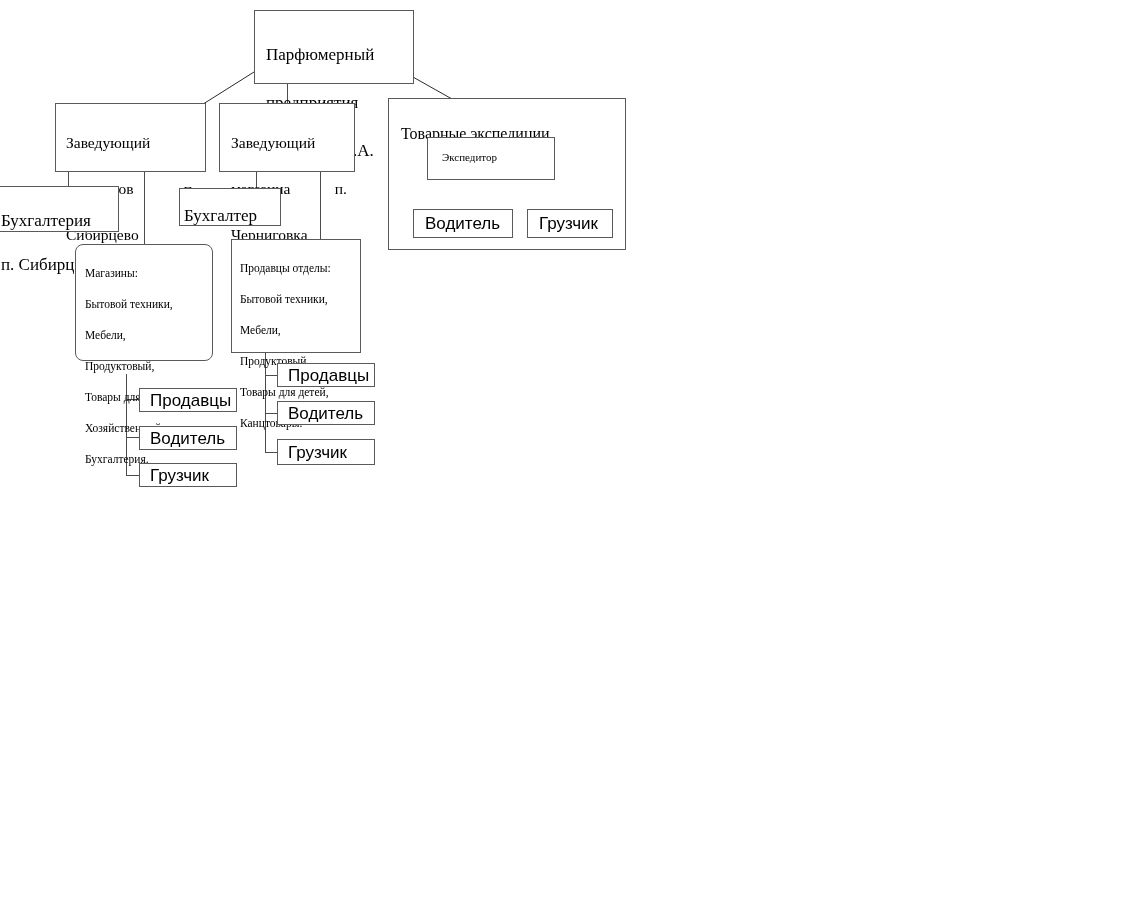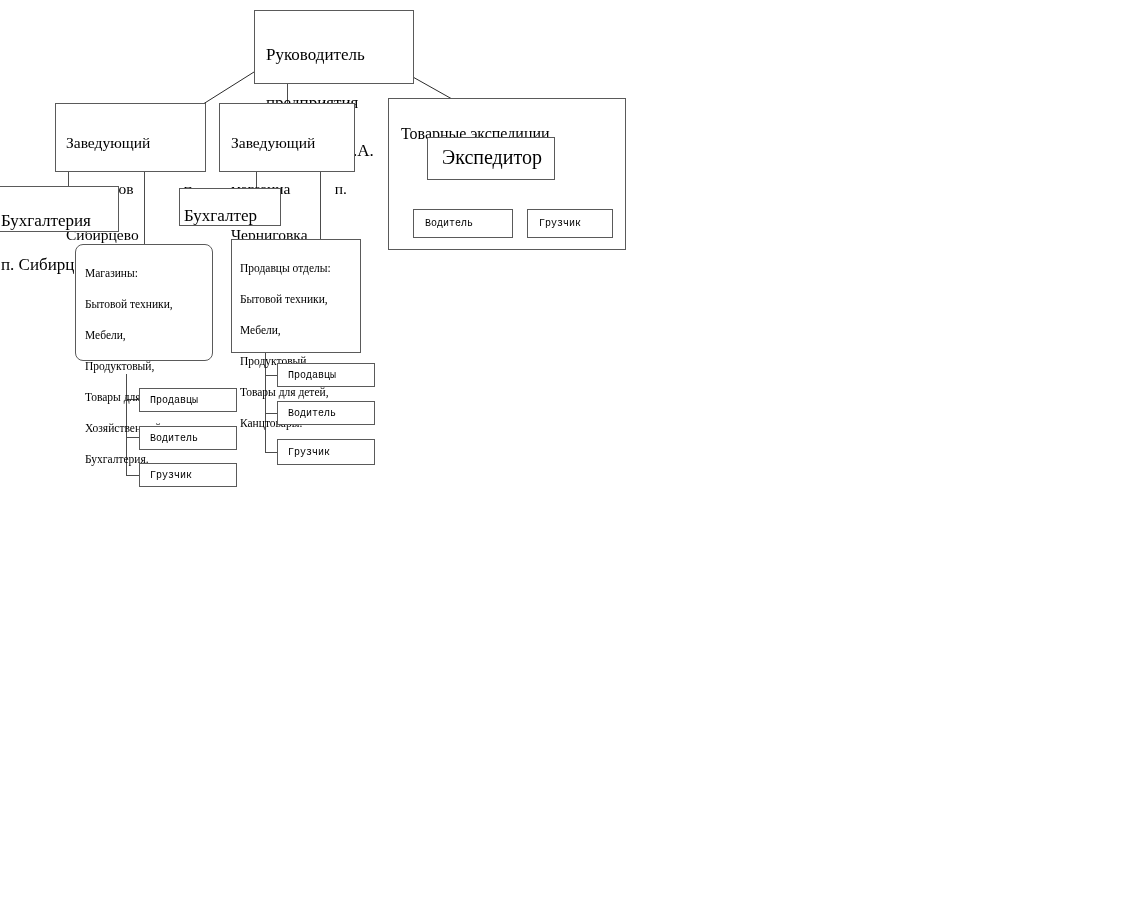--- a/index.html
+++ b/index.html
@@ -53,28 +53,28 @@
     line-height: 22px;
     font-family: "Liberation Serif", "DejaVu Serif", serif;
   }
   .t-group {
     font-size: 16px;
     line-height: 20px;
     font-family: "Liberation Serif", "DejaVu Serif", serif;
     margin-top: 16px;
   }
   .t-mid {
-    font-size: 20px;
+    font-size: 11px;
     line-height: 19px;
     font-family: "Liberation Serif", "DejaVu Serif", serif;
   }
   .t-small {
-    font-size: 10px;
+    font-size: 17px;
     line-height: 15.5px;
-    font-family: Liberation Mono, monospace;
+    font-family: Liberation Sans, sans-serif;
   }
   .t-list {
     font-size: 11.5px;
     line-height: 15.5px;
     font-family: "Liberation Serif", "DejaVu Serif", serif;
     white-space: pre-line;
   }
   
   .conn-v {
     position: absolute;
@@ -132,21 +132,21 @@
   <div class="conn-h" style="left:126px; top:437px; width:14px;"></div>
   <div class="conn-h" style="left:126px; top:475px; width:14px;"></div>
 
   <div class="conn-v" style="left:265px; top:352px; height:101px;"></div>
   <div class="conn-h" style="left:265px; top:375px; width:13px;"></div>
   <div class="conn-h" style="left:265px; top:413px; width:13px;"></div>
   <div class="conn-h" style="left:265px; top:452px; width:13px;"></div>
 
   <div class="box" style="left:254px; top:10px; width:160px; height:74px;">
     <div class="box-text t-root" style="left:11px; top:8px; right:6px;">
-      <span>Руководитель</span><br>
+      <span>Парфюмерный</span><br>
       <span>предприятия</span><br>
       <span>Коломеец Н.А.</span>
     </div>
   </div>
 
   <div class="box" style="left:55px; top:103px; width:151px; height:69px;">
     <div class="box-text t-head" style="left:10px; top:4px; width:130px;">
       <span class="jline">Заведующий</span>
       <span class="jline" style="display:flex; justify-content:space-between;">
         <span>магазинов</span>

